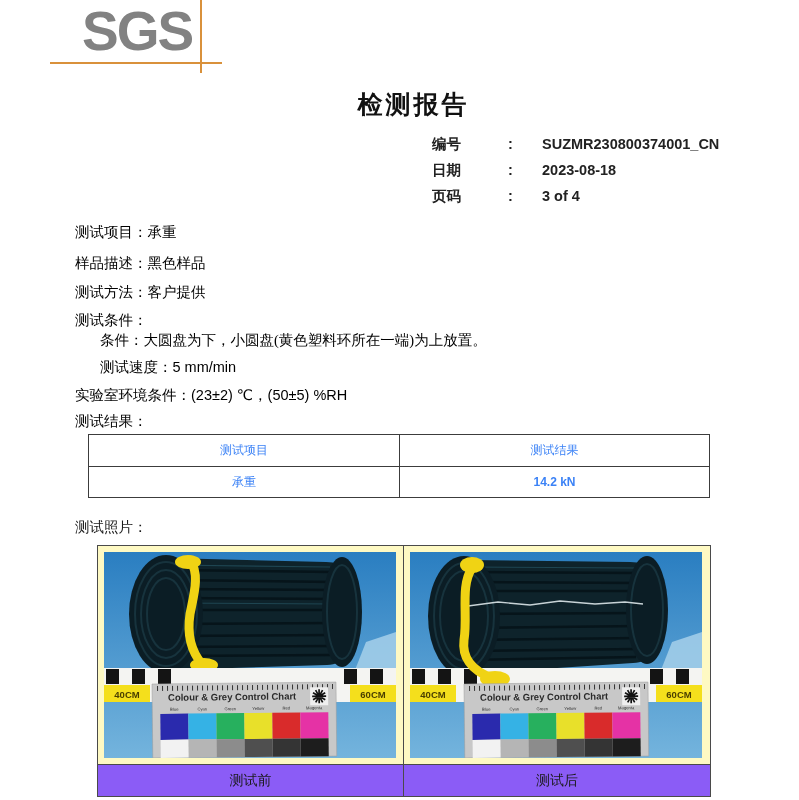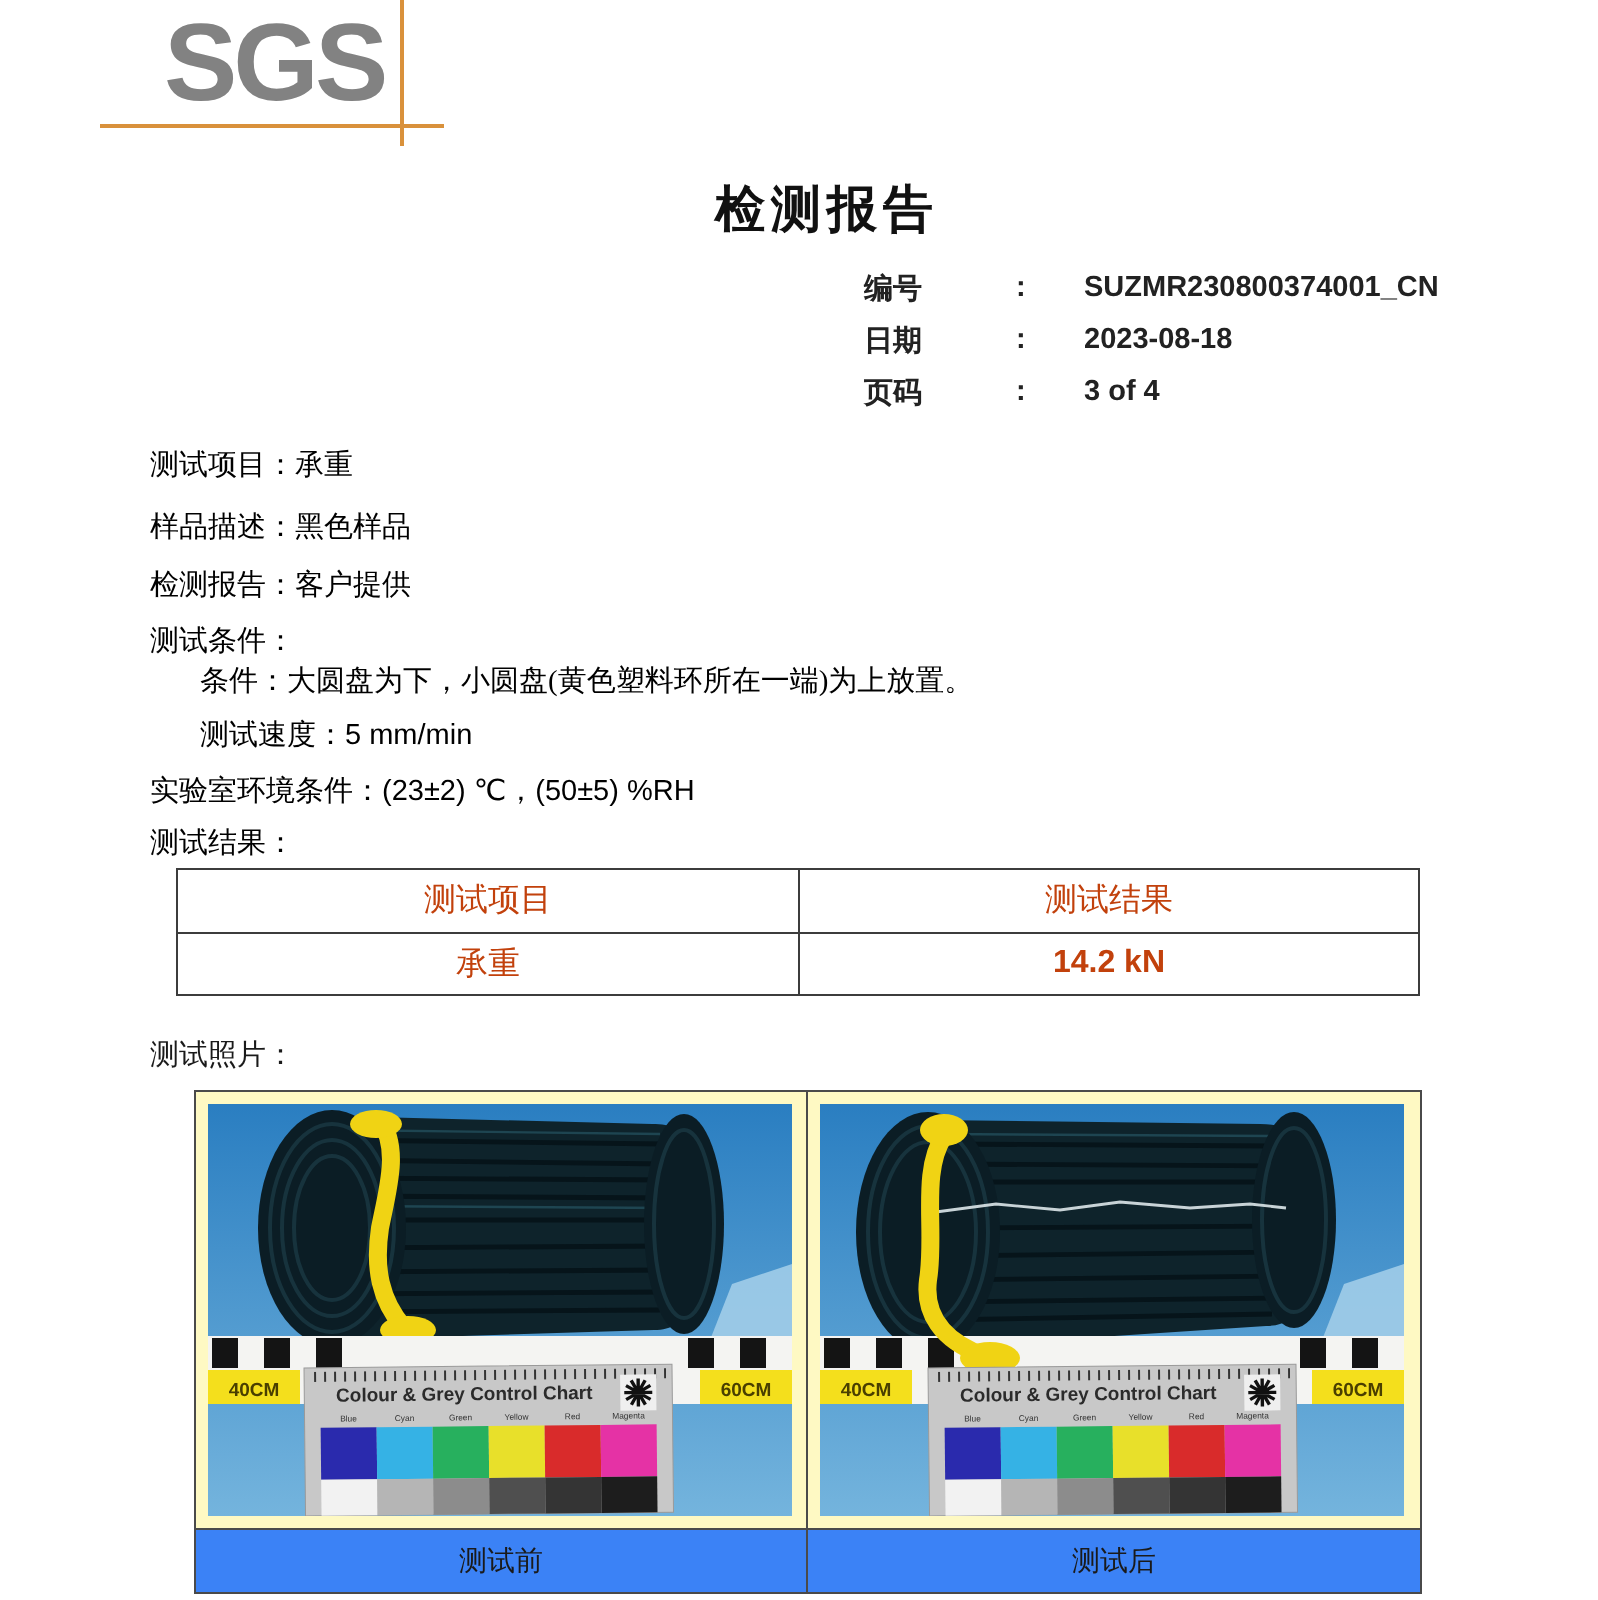--- a/index.html
+++ b/index.html
@@ -27,33 +27,33 @@
   .field-label{ width:60px;}
   .field-sep{ width:18px; text-align:left;}
   .field-value{ white-space:nowrap;}
 
   
   .bline{ position:absolute; font-size:14.5px; color:#000000; white-space:nowrap;}
   .bline .val-en{ font-family:"Liberation Sans","DejaVu Sans",sans-serif; }
 
   
   .res-table{ position:absolute; left:88px; top:434px; width:622px; border:1px solid #3c3c3c; border-collapse:collapse;}
-  .res-table td{ border:1px solid #3c3c3c; text-align:center; font-size:16px; color:#c2410c;}
+  .res-table td{ border:1px solid #3c3c3c; text-align:center; font-size:12px; color:#3b82f6;}
   .res-table tr.hdr td{ height:32px;}
   .res-table tr.dat td{ height:31px;}
   .res-val{ font-family:"Liberation Sans","DejaVu Sans",sans-serif; font-weight:bold; font-size:13.5px;}
 
   
   .photo-label{ position:absolute; left:75px; top:518px; font-size:14.5px; color:#1a1a1a;}
   .photo-table{ position:absolute; left:97px; top:545px; width:614px; border:1px solid #4a4a4a;
     display:grid; grid-template-columns:306px 306px; grid-template-rows:219px 31px;}
   .photo-cell{ border-right:1px solid #4a4a4a; border-bottom:1px solid #4a4a4a; padding:6px; background:#fef9c3;}
   .photo-cell.last, .cap-cell.last{ border-right:none;}
   .cap-cell{ border-right:1px solid #4a4a4a; display:flex; align-items:center; justify-content:center;
-    font-size:14px; color:#1a1a1a; background:#3b82f6;}
+    font-size:14px; color:#1a1a1a; background:#8b5cf6;}
   .photo-cell svg{ display:block;}
 </style>
 </head>
 <body>
 
 <div class="page">
 
   <div class="sgs-text">SGS</div>
   <div class="logo-hline"></div>
   <div class="logo-vline"></div>
@@ -78,21 +78,21 @@
     </div>
   </div>
 
   <div class="bline" style="left:75px; top:223px;">
     <span>测试项目：</span><span>承重</span>
   </div>
   <div class="bline" style="left:75px; top:254px;">
     <span>样品描述：</span><span>黑色样品</span>
   </div>
   <div class="bline" style="left:75px; top:283px;">
-    <span>检测报告：</span><span>客户提供</span>
+    <span>测试方法：</span><span>客户提供</span>
   </div>
   <div class="bline" style="left:75px; top:311px;">
     <span>测试条件：</span>
   </div>
   <div class="bline" style="left:100px; top:331px;">
     <span>条件：</span><span>大圆盘为下，小圆盘(黄色塑料环所在一端)为上放置。</span>
   </div>
   <div class="bline" style="left:100px; top:358px;">
     <span>测试速度：</span><span class="val-en">5 mm/min</span>
   </div>

